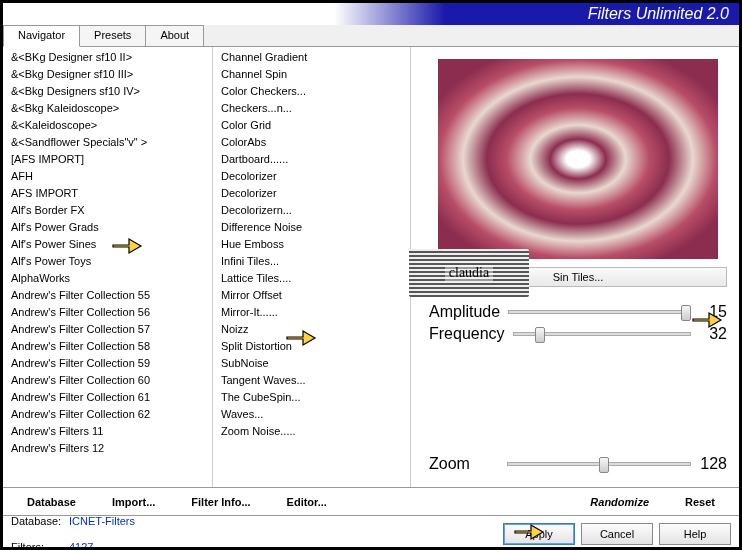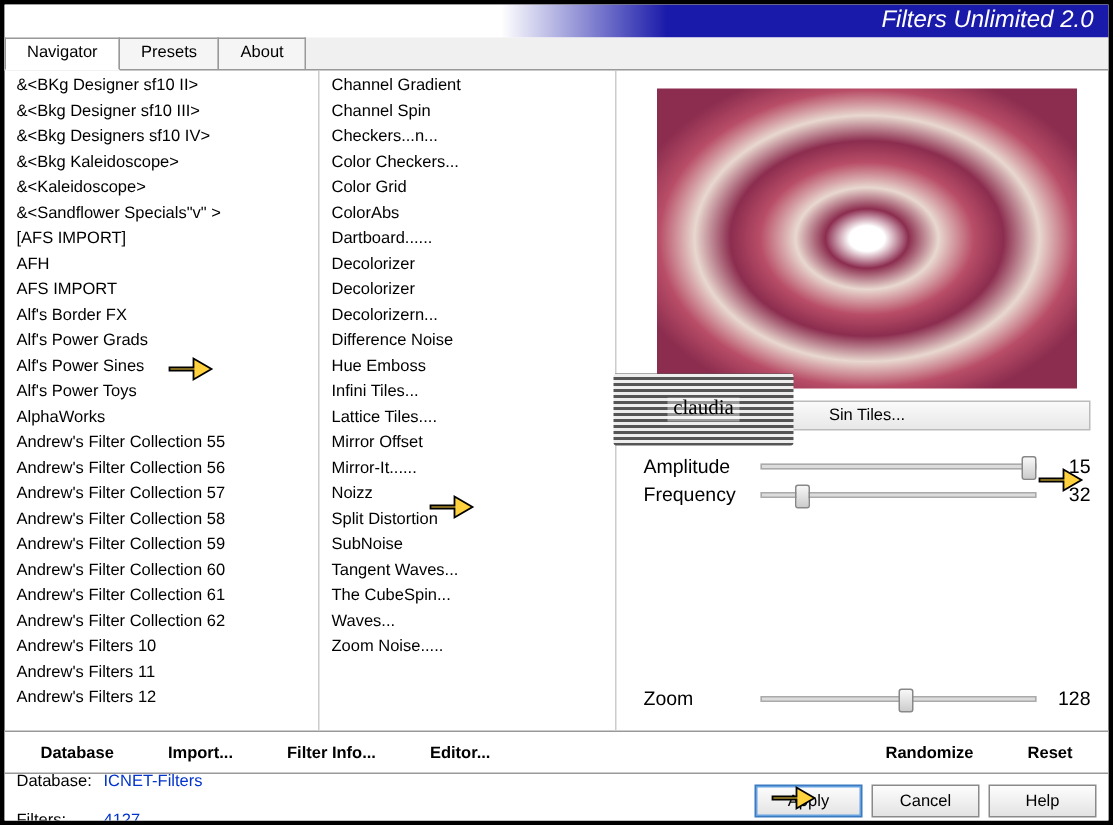--- a/index.html
+++ b/index.html
@@ -13,29 +13,29 @@
 .col::-webkit-scrollbar { width: 16px; }
 .col::-webkit-scrollbar-track { background: #f0f0f0; border-left: 1px solid #ccc; }
 .col::-webkit-scrollbar-thumb { background: #c8c8c8; border: 1px solid #999; }
 .col1 { width: 210px; }
 .col2 { width: 198px; }
 .li { padding: 1px 8px; white-space: nowrap; cursor: default; color: #000; font-size: 11px; line-height: 15px; }
 .li.sel { background: #0a84ff; color: #fff; }
 .right { flex: 1; display: flex; flex-direction: column; padding: 8px 12px 0 18px; position: relative; }
 .preview { width: 280px; height: 200px; margin: 4px auto 8px auto; background: radial-gradient(ellipse at 50% 50%, #fff 0%, #fff 6%, #8c2d4f 14%, #e8d8cf 24%, #b84d67 36%, #8c2d4f 46%, #e8d8cf 58%, #b84d67 70%, #8c2d4f 82%); position: relative; overflow: hidden; }
 .subtitle { background: linear-gradient(#fafafa,#e8e8e8); border: 1px solid #bbb; text-align: center; padding: 3px; font-size: 11px; margin-bottom: 12px; }
-.slider-row { display: flex; align-items: center; justify-content: space-between; margin: 4px 0; font-size: 13px; }
+.slider-row { display: flex; align-items: center; justify-content: space-between; margin: 4px 0; font-size: 16px; }
 .slider-row .label { flex: 0 0 70px; }
 .slider-row .track { flex: 1; height: 4px; background: #dcdcdc; border: 1px solid #aaa; position: relative; margin: 0 8px; }
 .slider-row .thumb { position: absolute; top: -6px; width: 10px; height: 16px; background: linear-gradient(#f8f8f8,#ccc); border: 1px solid #888; border-radius: 2px; }
 .slider-row .val { flex: 0 0 28px; text-align: right; }
 .spacer { flex: 1; }
 .btnbar { display: flex; height: 28px; align-items: center; border-top: 1px solid #999; background: #fff; padding: 0 6px; font-size: 11px; }
 .btnbar .lbtn { padding: 0 18px; font-weight: bold; cursor: default; }
-.btnbar .rbtn { margin-left: auto; padding: 0 18px; font-weight: bold; }
+.btnbar .rbtn { margin-left: auto; padding: 0 18px; font-weight: bold; font-style: italic; }
 .footer { display: flex; height: 36px; align-items: center; padding: 2px 8px; border-top: 1px solid #999; background: #fff; font-size: 11px; }
 .footer .info { display: flex; flex-direction: column; gap: 14px; }
 .footer .info div { display: flex; }
 .footer .info .k { width: 58px; }
 .footer .info .v { color: #0033cc; }
 .footer .btns { margin-left: auto; display: flex; gap: 6px; }
 .winbtn { min-width: 72px; height: 22px; background: linear-gradient(#fdfdfd,#e3e3e3); border: 1px solid #8a8a8a; font-size: 11px; cursor: default; display: flex; align-items: center; justify-content: center; }
 .winbtn.primary { border: 1px solid #3a7ac0; box-shadow: inset 0 0 0 1px #66a1e0; }
 .ptr { position: absolute; pointer-events: none; z-index: 50; }
 .ptr svg { width: 32px; height: 26px; }
@@ -72,29 +72,28 @@
       <div class="li">Alf's Power Toys</div>
       <div class="li">AlphaWorks</div>
       <div class="li">Andrew's Filter Collection 55</div>
       <div class="li">Andrew's Filter Collection 56</div>
       <div class="li">Andrew's Filter Collection 57</div>
       <div class="li">Andrew's Filter Collection 58</div>
       <div class="li">Andrew's Filter Collection 59</div>
       <div class="li">Andrew's Filter Collection 60</div>
       <div class="li">Andrew's Filter Collection 61</div>
       <div class="li">Andrew's Filter Collection 62</div>
-      <div class="li">Andrew's Filters 10</div>
       <div class="li">Andrew's Filters 11</div>
       <div class="li">Andrew's Filters 12</div>
     </div>
   <div class="col col2" id="col2">
       <div class="li">Channel Gradient</div>
       <div class="li">Channel Spin</div>
+      <div class="li">Color Checkers...</div>
       <div class="li">Checkers...n...</div>
-      <div class="li">Color Checkers...</div>
       <div class="li">Color Grid</div>
       <div class="li">ColorAbs</div>
       <div class="li">Dartboard......</div>
       <div class="li">Decolorizer</div>
       <div class="li">Decolorizer</div>
       <div class="li">Decolorizern...</div>
       <div class="li">Difference Noise</div>
       <div class="li">Hue Emboss</div>
       <div class="li">Infini Tiles...</div>
       <div class="li">Lattice Tiles....</div>

